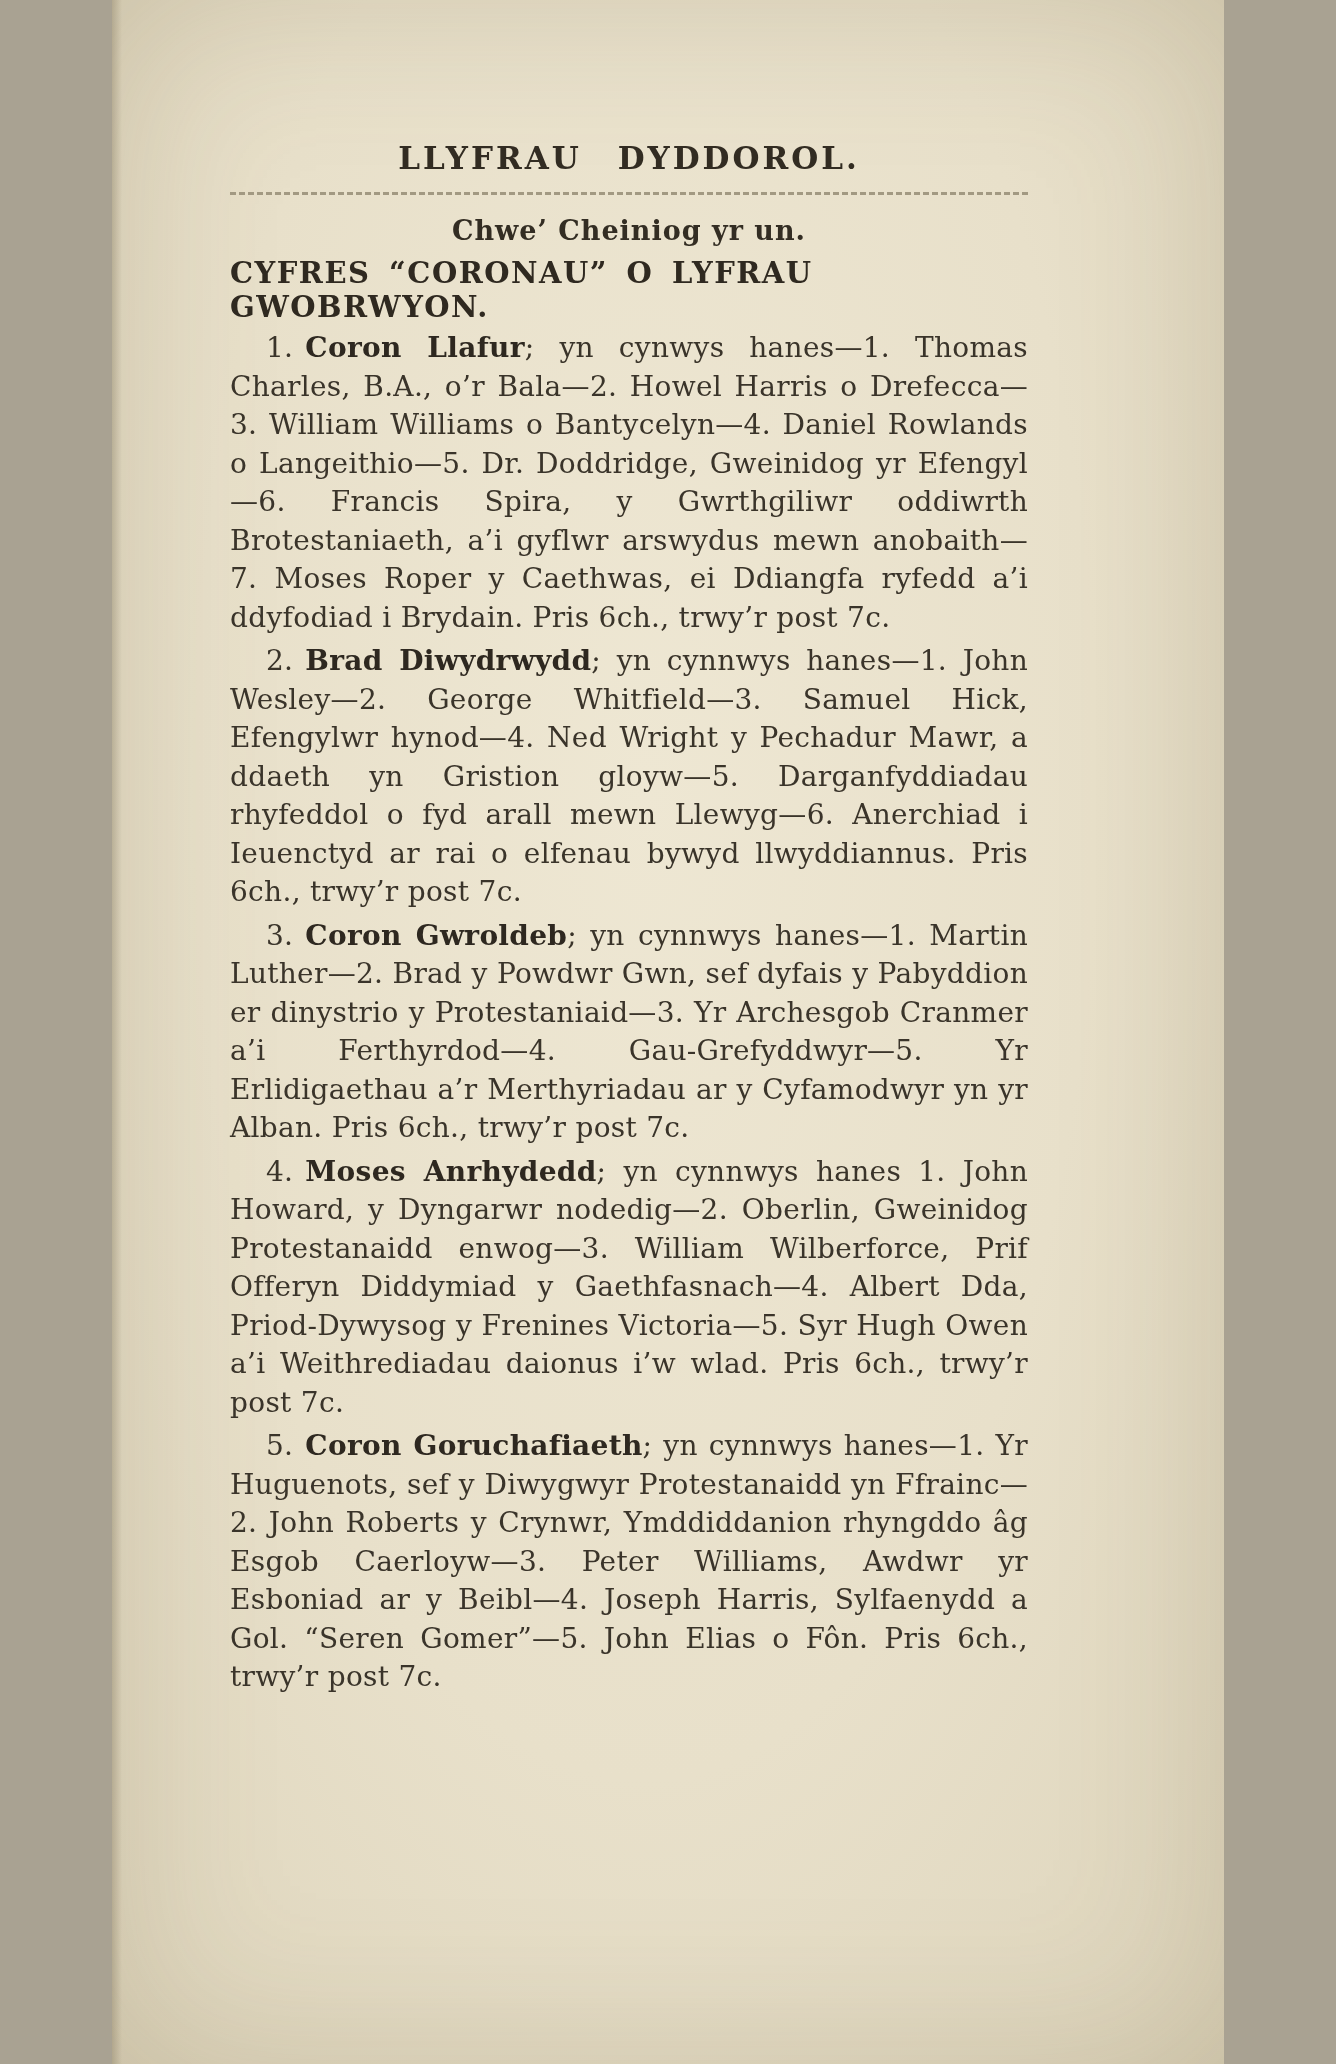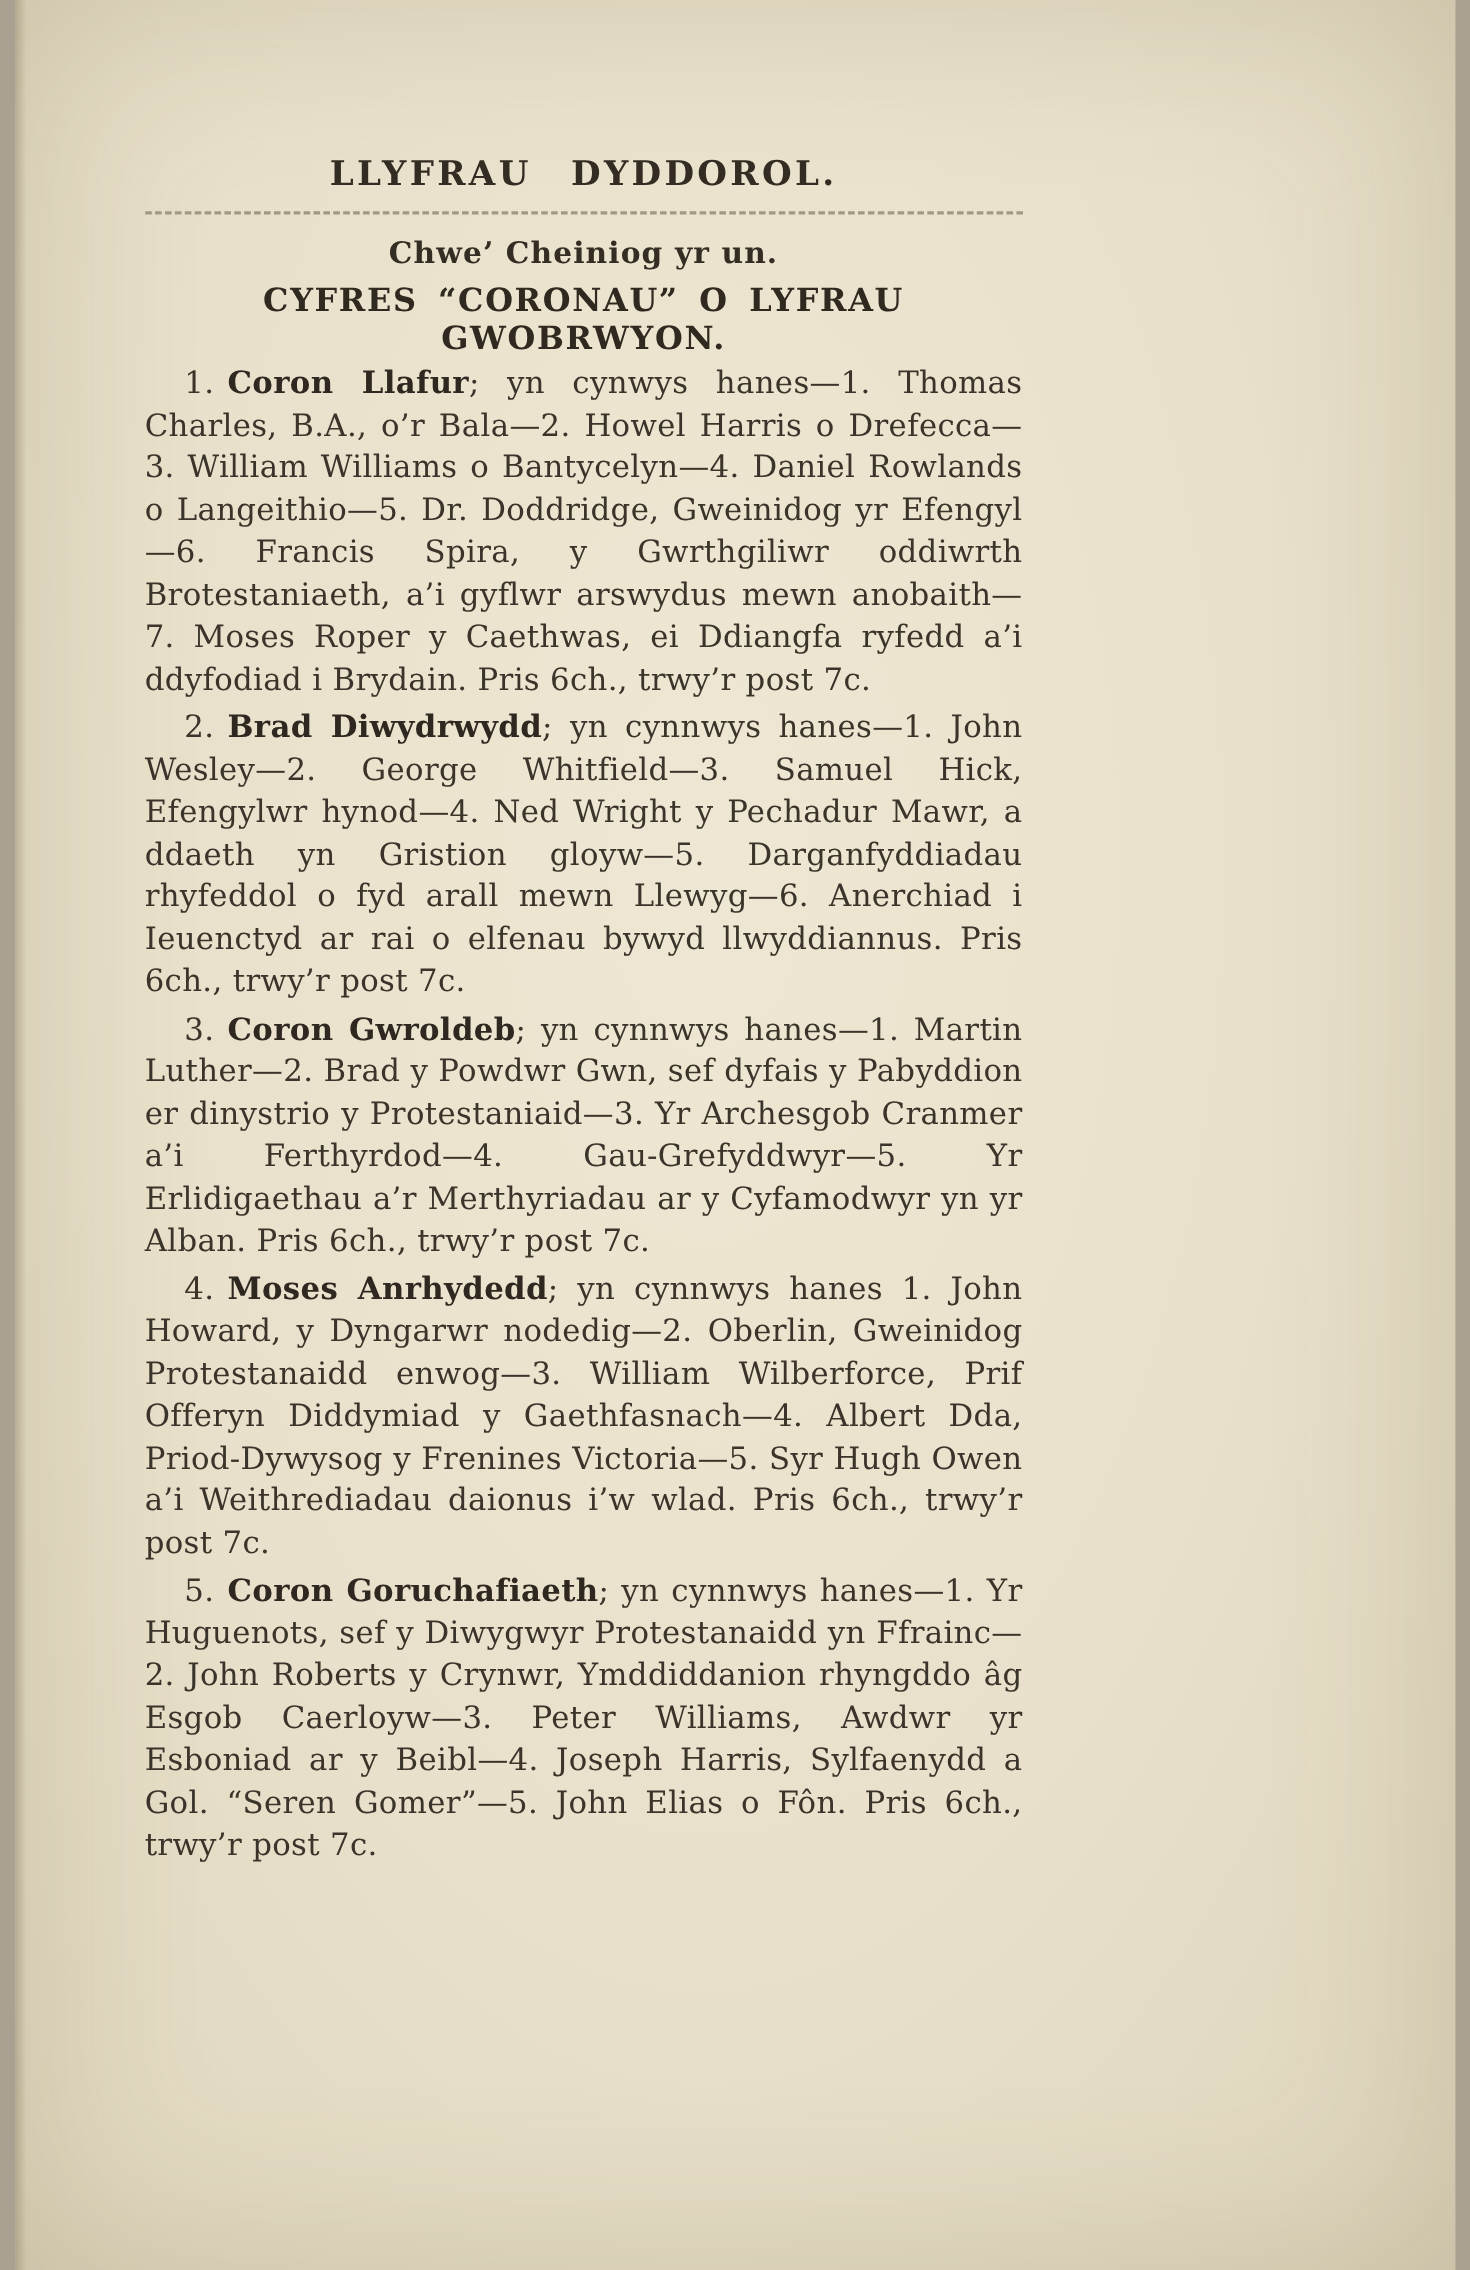--- a/index.html
+++ b/index.html
@@ -1,18 +1,18 @@
 <!DOCTYPE html>
 <html><head>
 <meta charset="utf-8">
 <style>
   html, body { margin: 0; padding: 0; background: #a9a292; }
   .page {
     position: relative;
-    width: 1309px;
+    width: 1112px;
     height: 2064px;
     margin: 0 auto;
     background:
       radial-gradient(ellipse at 48% 38%, #eee7d3 0%, #e8e0ca 55%, #ddd4bb 100%);
     box-shadow: inset 0 0 170px rgba(110, 95, 60, 0.20);
     overflow: hidden;
     font-family: "DejaVu Serif", "Liberation Serif", serif;
     color: #3a342a;
   }
   
@@ -43,21 +43,21 @@
     margin: 16px 0 20px 0;
   }
   .price-line {
     text-align: center;
     font-weight: bold;
     font-size: 27px;
     letter-spacing: 1px;
     color: #332d23;
   }
   .series-title {
-    text-align: center;
+    text-align: left;
     font-weight: bold;
     font-size: 29px;
     letter-spacing: 1.5px;
     word-spacing: 7px;
     margin-top: 10px;
     color: #2f2920;
   }
   .series-sub {
     text-align: center;
     font-size: 28px;

